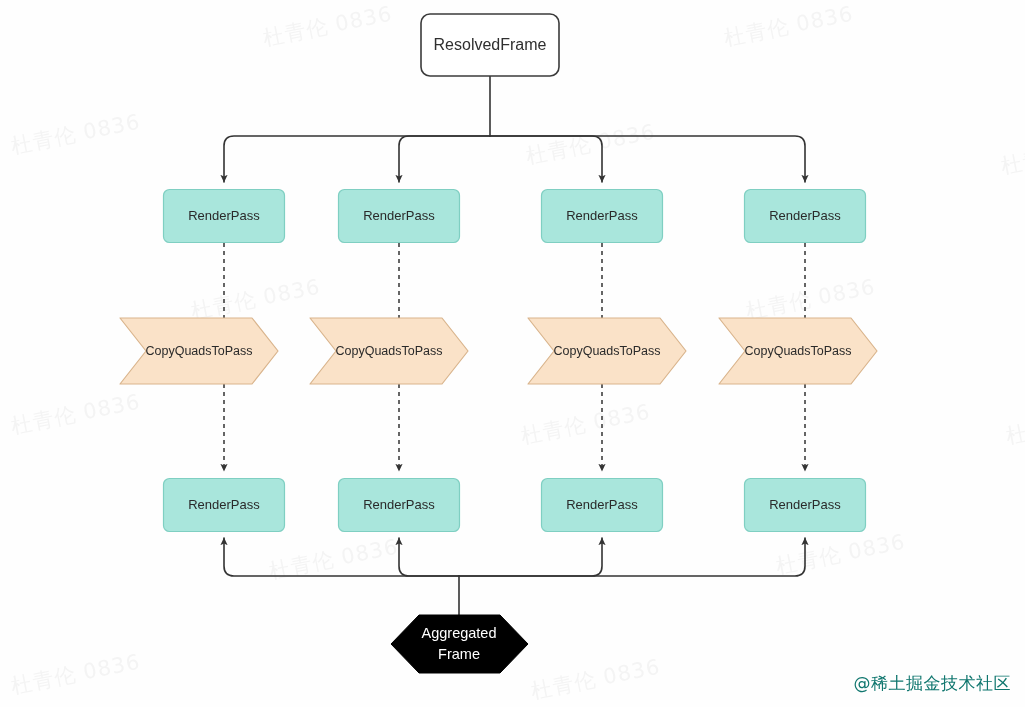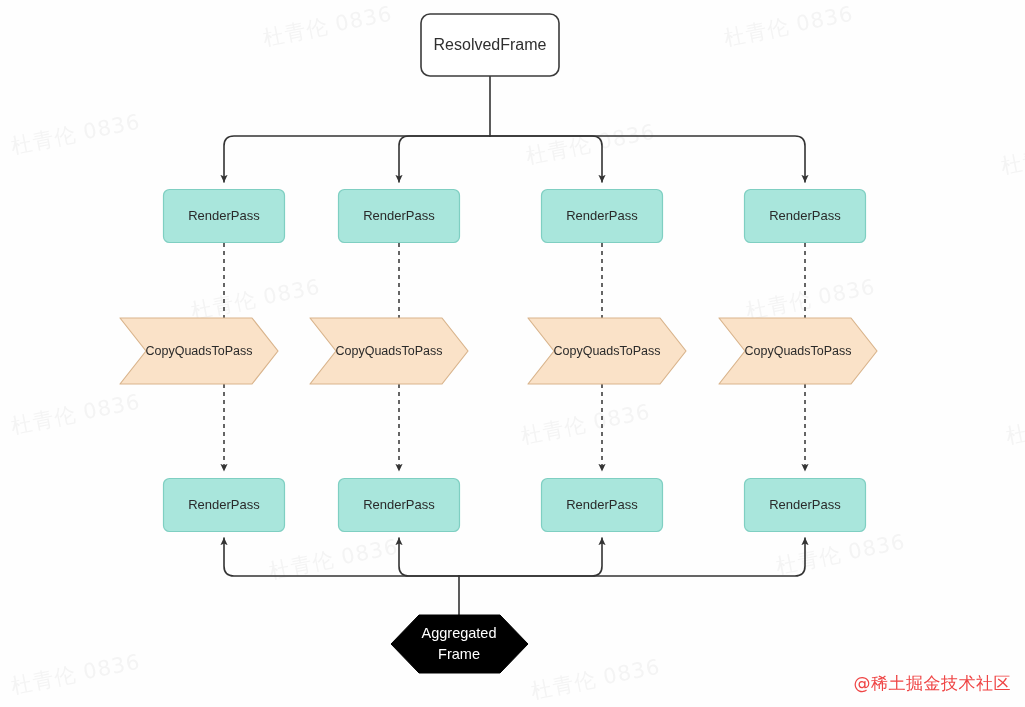--- a/index.html
+++ b/index.html
@@ -39,21 +39,21 @@
     font-size: 21px;
     font-family: "DejaVu Sans", "Liberation Sans", sans-serif;
     white-space: nowrap;
     transform: rotate(-11deg);
     letter-spacing: 1px;
   }
   .wm-corner {
     position: absolute;
     right: 14px;
     bottom: 12px;
-    color: #ef4444;
+    color: #0f766e;
     font-size: 17px;
     font-family: "DejaVu Sans", "Liberation Sans", sans-serif;
     white-space: nowrap;
     letter-spacing: 0.5px;
   }
   .node-label {
     font-family: "Liberation Sans", "DejaVu Sans", sans-serif;
     dominant-baseline: middle;
     text-anchor: middle;
   }

